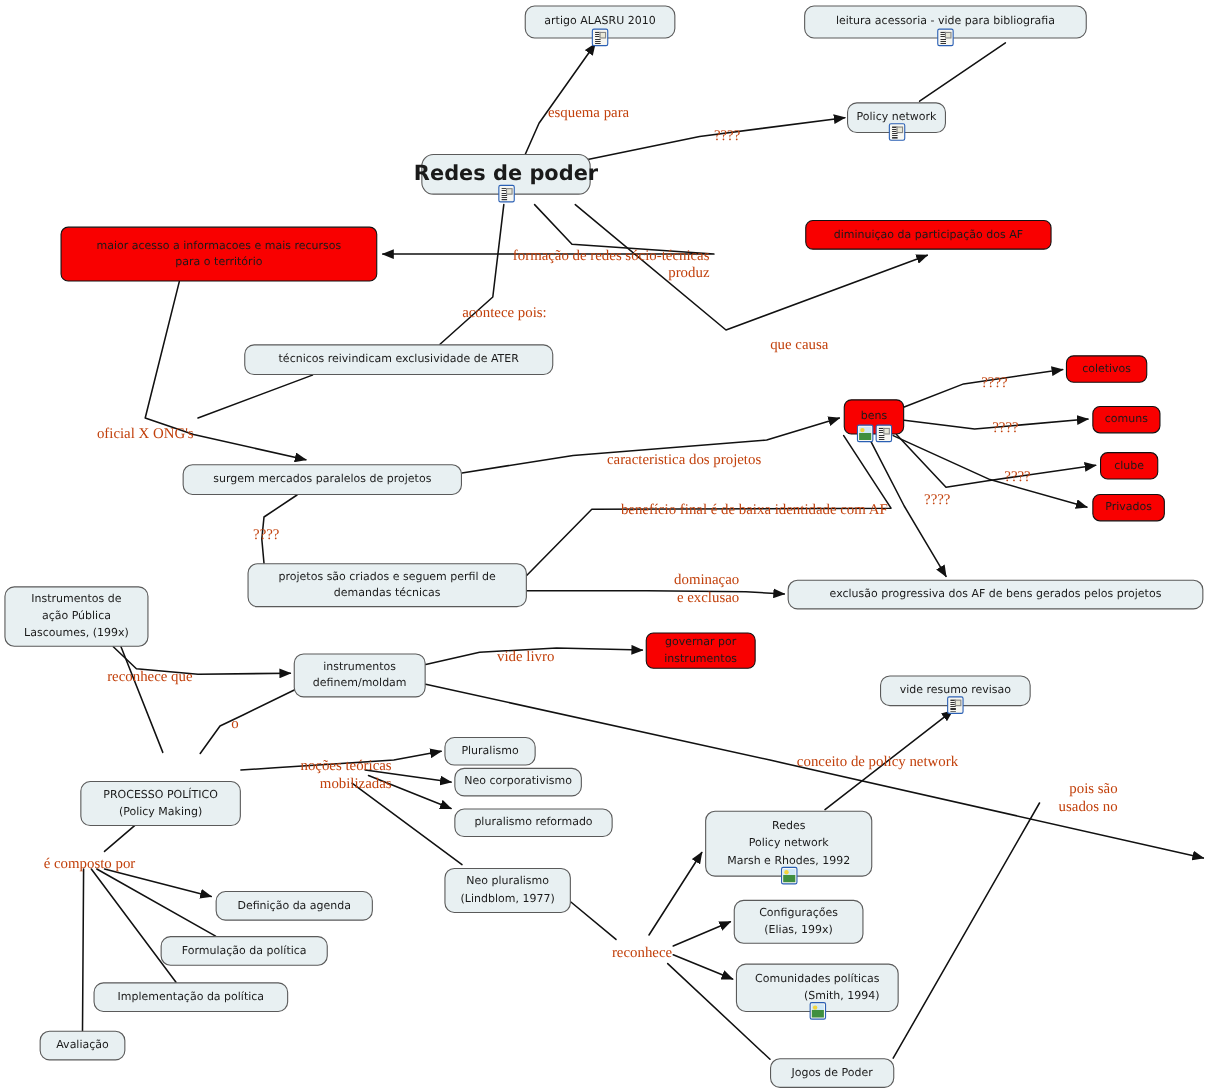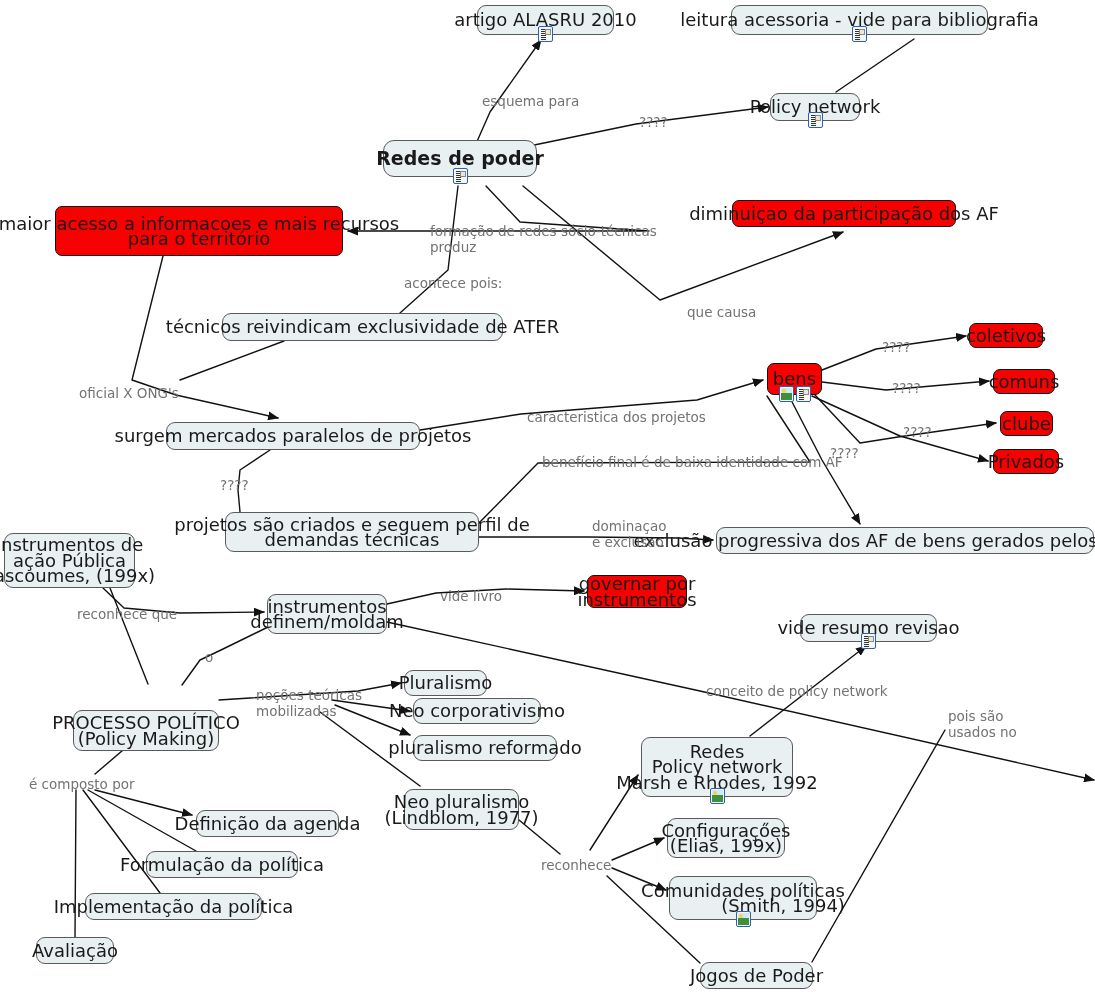--- a/index.html
+++ b/index.html
@@ -25,21 +25,21 @@
     height: 992px;
     pointer-events: none;
   }
   .node {
     position: absolute;
     box-sizing: border-box;
     border-radius: 9px;
     border: 1px solid #5a5a5a;
     background: #e8f0f2;
     color: #1a1a1a;
-    font-size: 18px;
+    font-size: 10px;
     line-height: 15.5px;
     text-align: center;
     display: flex;
     align-items: center;
     justify-content: center;
     padding: 2px 7px;
     white-space: pre;
     z-index: 5;
   }
   .node.red {
@@ -50,25 +50,26 @@
   }
   .node.root {
     font-weight: bold;
     font-size: 19px;
     border-radius: 11px;
   }
   .linklabel {
     position: absolute;
     font-size: 13.5px;
     line-height: 15.5px;
-    color: #737373;
+    color: #c2410c;
     background: transparent;
-    text-align: left;
+    text-align: right;
     white-space: pre;
     z-index: 6;
+    font-family: Liberation Serif, serif;
   }
   
   .badges {
     position: absolute;
     display: flex;
     gap: 2px;
     z-index: 8;
   }
   .badge {
     width: 15px;
@@ -210,21 +211,21 @@
 definem/moldam</span></div>
       <div class="node red" style="left: 587px; top: 575px; width: 100px; height: 33px;"><span>governar por
 instrumentos</span></div>
       <div class="node" style="left: 800px; top: 614px; width: 137px; height: 28px;"><span>vide resumo revisao</span></div>
       <div class="badges" style="left: 861px; top: 633px;">
         <div class="badge doc"></div>
       </div>
       <div class="node" style="left: 73px; top: 685px; width: 146px; height: 41px; margin-top: 25px;"><span>PROCESSO POLÍTICO
 (Policy Making)</span></div>
       <div class="node" style="left: 404px; top: 670px; width: 83px; height: 26px;"><span>Pluralismo</span></div>
-      <div class="node" style="left: 413px; top: 698px; width: 128px; height: 26px;"><span>Neo corporativismo</span></div>
+      <div class="node" style="left: 413px; top: 698px; width: 116px; height: 26px;"><span>Neo corporativismo</span></div>
       <div class="node" style="left: 413px; top: 735px; width: 144px; height: 26px; text-align: right;"><span>pluralismo reformado</span></div>
       <div class="node" style="left: 641px; top: 737px; width: 152px; height: 60px; align-items: center;"><span>Redes
 Policy network
 Marsh e Rhodes, 1992</span></div>
       <div class="badges" style="left: 709.5px; top: 788px;">
         <div class="badge img"></div>
       </div>
       <div class="node" style="left: 667px; top: 818px; width: 118px; height: 40px;"><span>Configuraçőes
 (Elias, 199x)</span></div>
       <div class="node" style="left: 669px; top: 876px; width: 148px; height: 44px; text-align: right;"><span>Comunidades políticas

